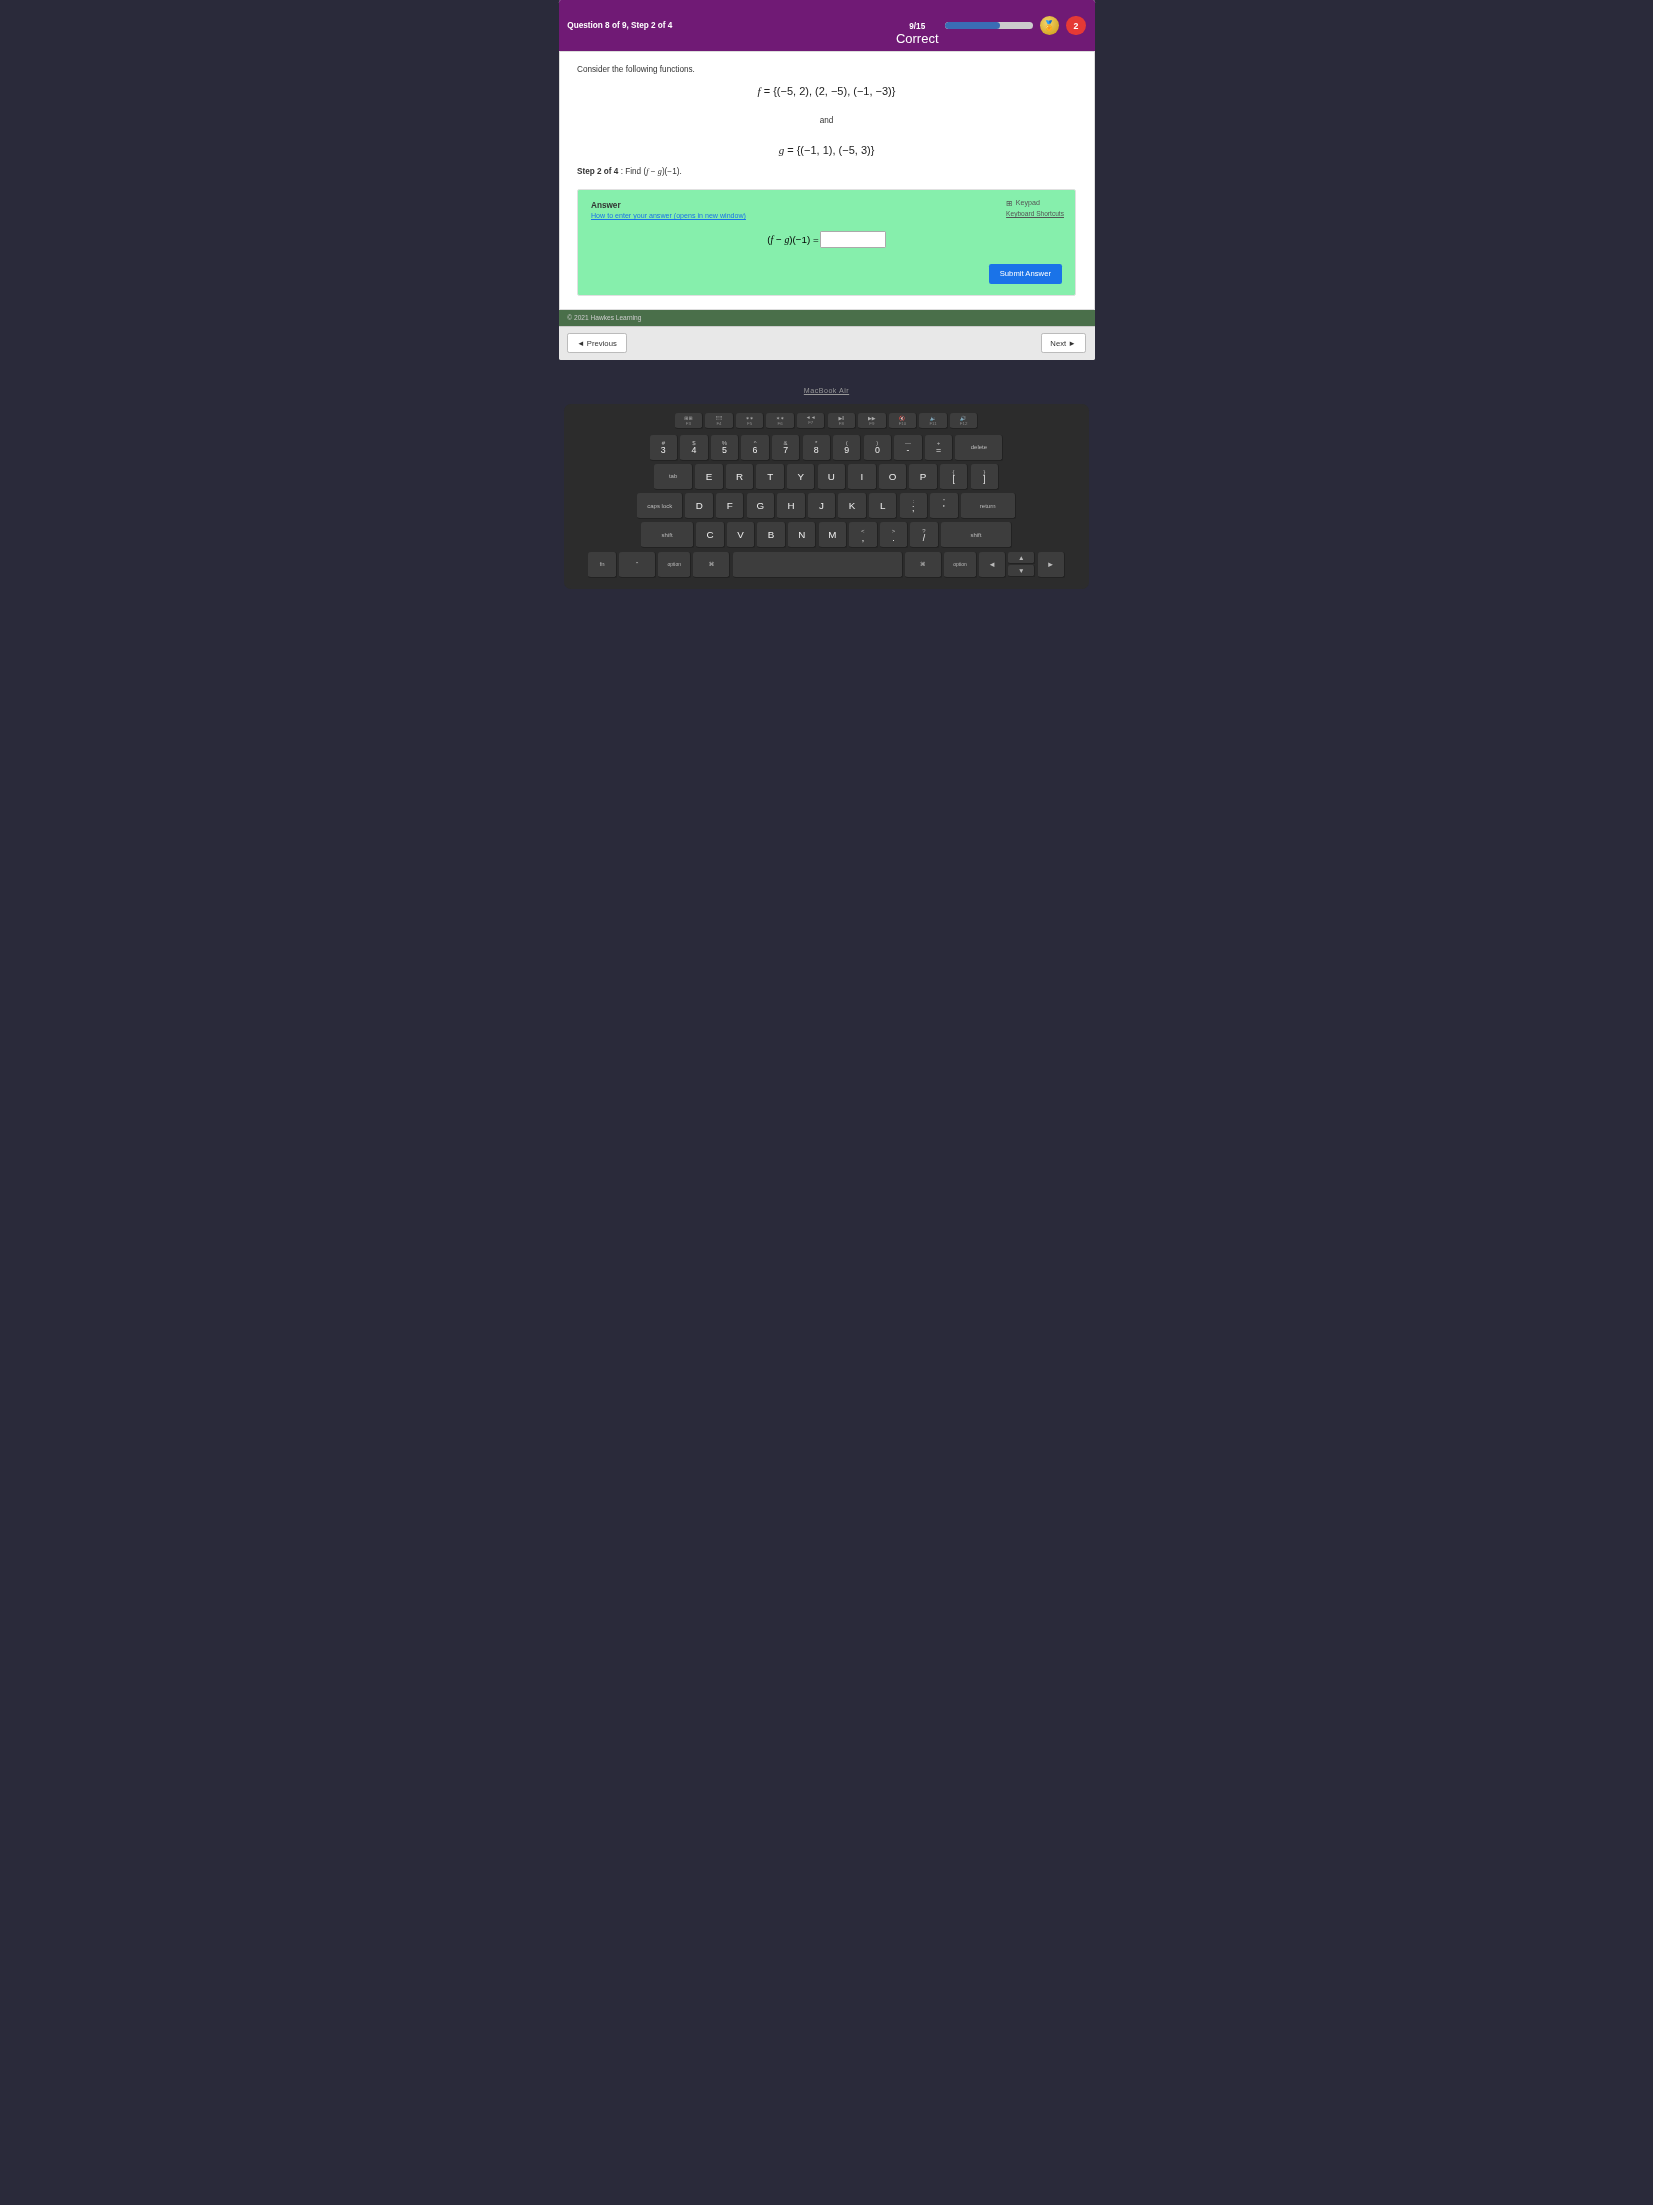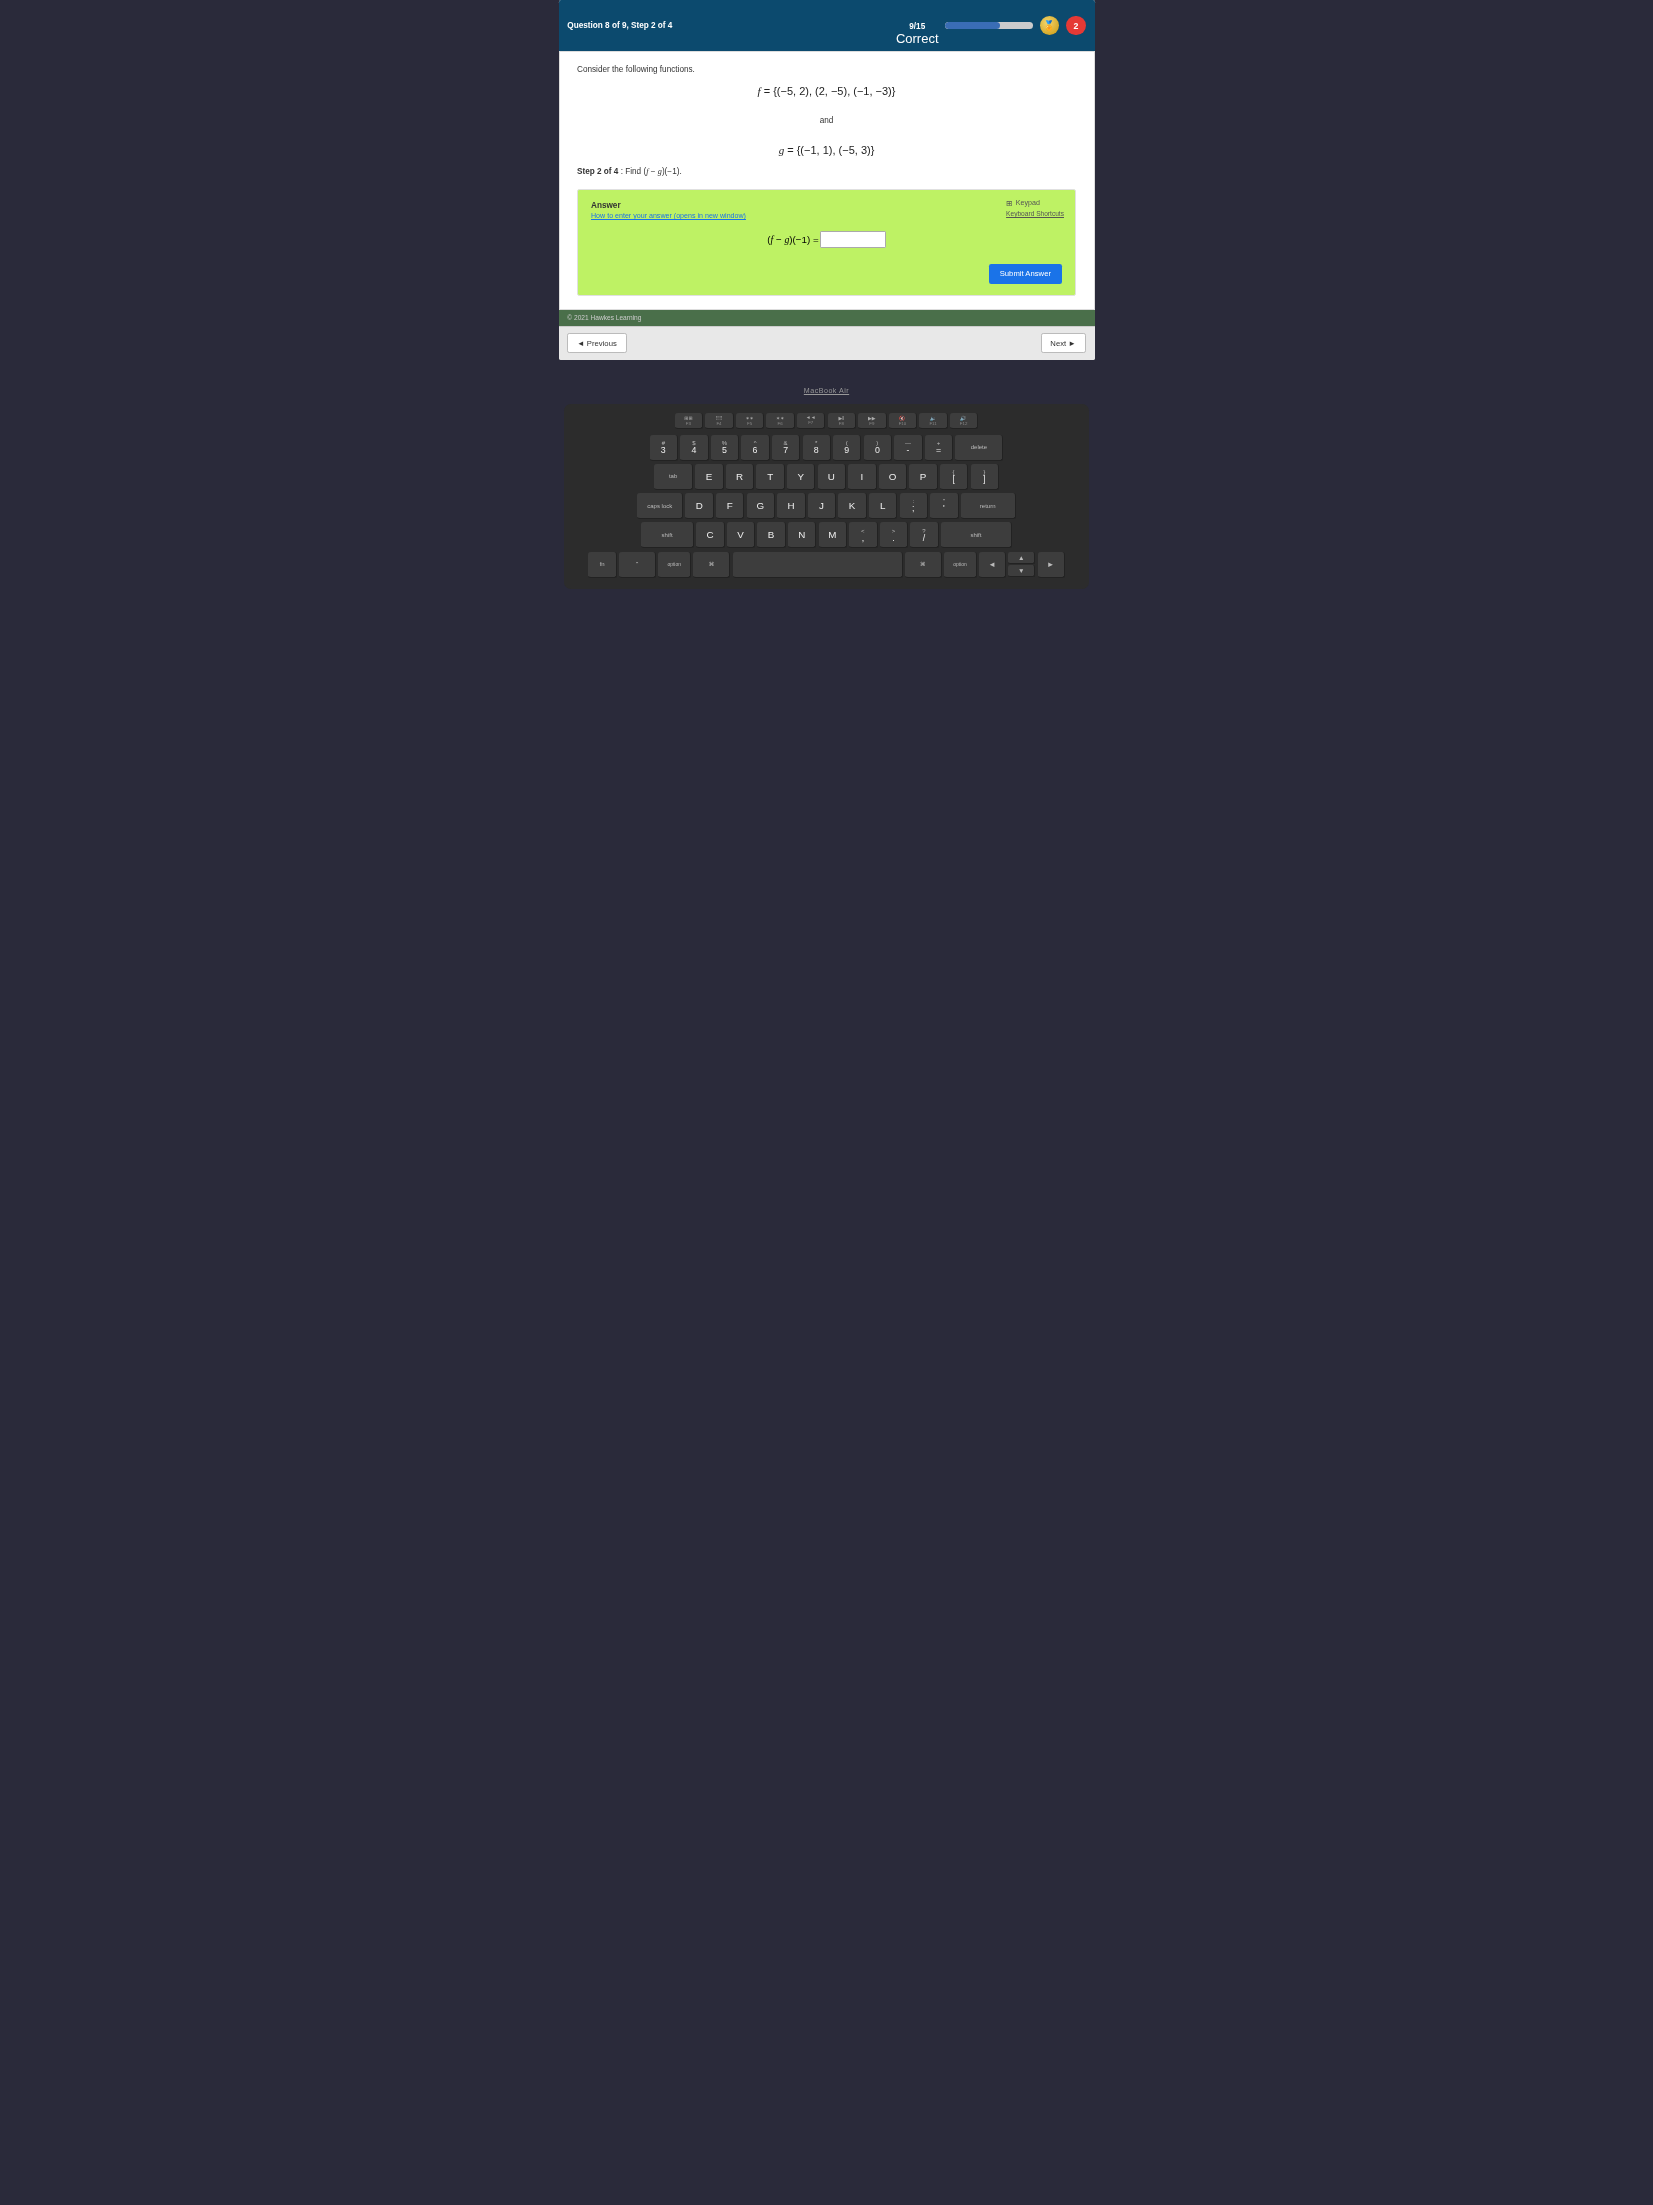--- a/index.html
+++ b/index.html
@@ -18,21 +18,21 @@
       max-width: 536px;
       background: #f0f0f0;
       min-height: 339px;
       border-radius: 2.2px;
       overflow: hidden;
       margin-top: 0;
     }
 
     
     .top-bar {
-      background: #0c4a6e;
+      background: #701a75;
       display: flex;
       align-items: center;
       justify-content: space-between;
       padding: 5.5px 8.8px;
       color: white;
     }
 
     .question-title {
       font-size: 8.2px;
       font-weight: 600;
@@ -128,21 +128,21 @@
 
     .step-instruction {
       font-size: 8.2px;
       color: #333;
       margin-top: 11px;
       margin-bottom: 13px;
     }
 
     
     .answer-section {
-      background: #bef264;
+      background: #86efac;
       border: 0.5px solid #e0e0e0;
       border-radius: 2.2px;
       padding: 11px 13px;
       margin-top: 4.4px;
       position: relative;
     }
 
     .answer-header {
       font-size: 8.2px;
       font-weight: 700;

